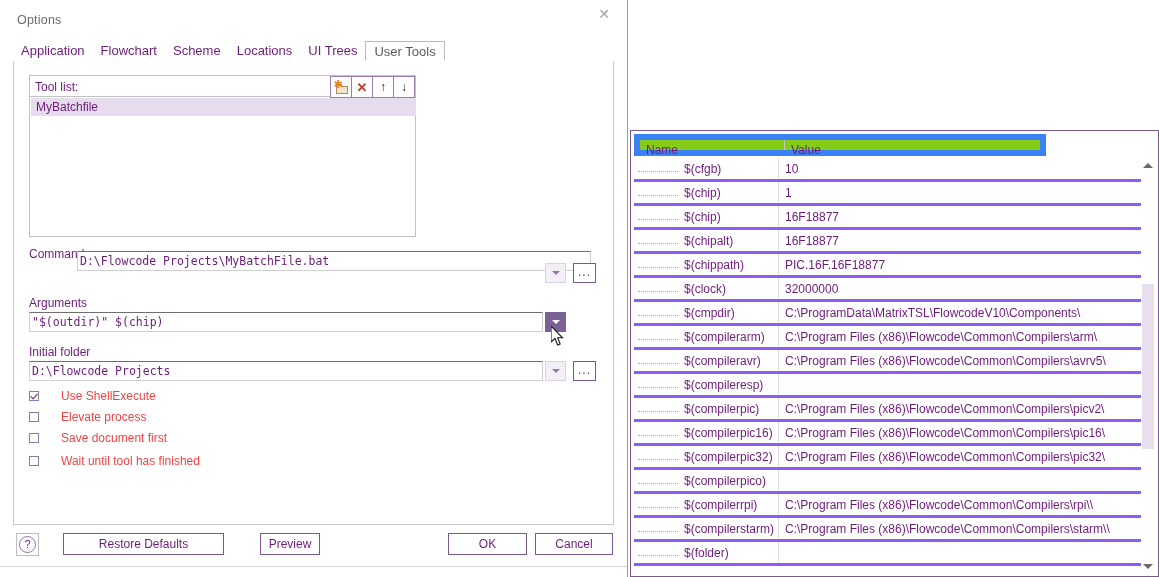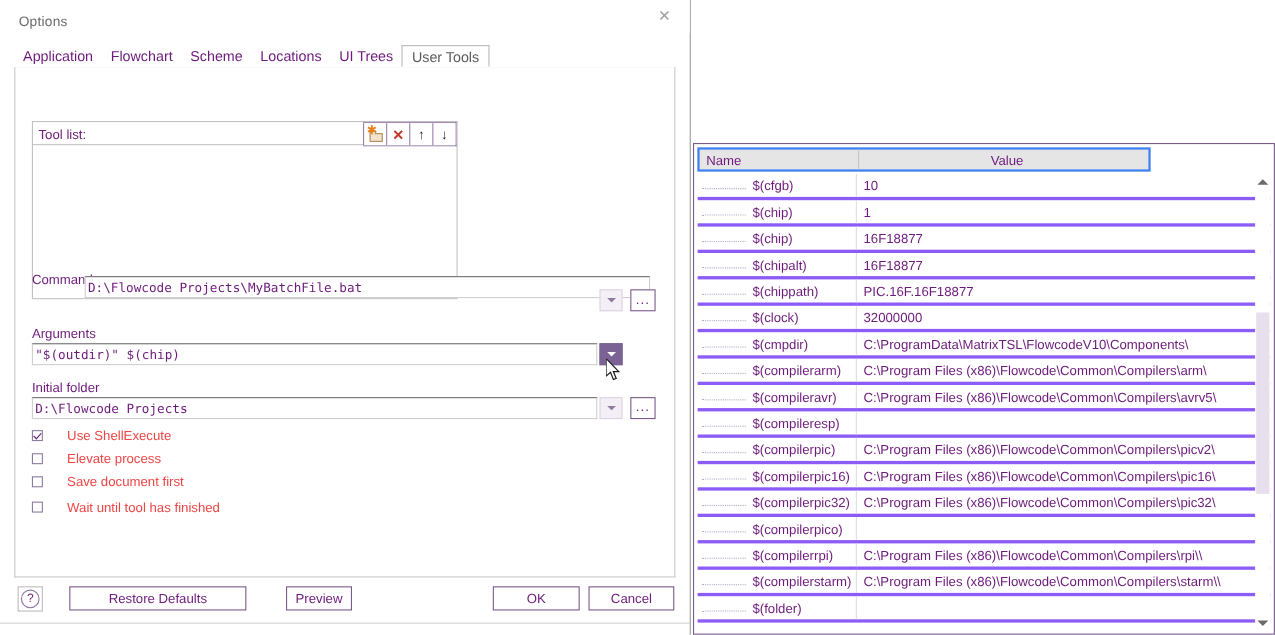--- a/index.html
+++ b/index.html
@@ -54,21 +54,21 @@
     background:#c9c9c9;
   }
   .tabpage{
     position:absolute;left:13px;top:61px;width:601px;height:464px;
     border:1px solid #c9c9c9;border-top:none;
     box-sizing:border-box;background:#fff;
   }
   
   .toollist-box{
     position:absolute;left:29px;top:75px;width:387px;height:162px;
-    border:1px solid #c2c2c2;box-sizing:border-box;background:#fff;margin-top:35px;
+    border:1px solid #c2c2c2;box-sizing:border-box;background:#fff;
   }
   .toollist-head{
     position:absolute;left:0;top:0;right:0;height:21px;
     border-bottom:1px solid #c2c2c2;box-sizing:border-box;
   }
   .toollist-label{
     position:absolute;left:5px;top:4px;font-size:12px;color:#6d1b7b;
   }
   .tl-btns{position:absolute;right:0;top:0;height:20px;display:flex;}
   .tl-btn{
@@ -154,28 +154,28 @@
   
   #varpanel{
     position:absolute;left:630px;top:130px;width:529px;height:447px;
     background:#ffffff;
     border-left:1px solid #7a5a8d;border-top:1px solid #7a5a8d;
     border-right:1px solid #7a5a8d;border-bottom:1px solid #7a5a8d;
     box-sizing:border-box;
   }
   .grid-head{
     position:absolute;left:3px;top:3px;width:412px;height:22px;
-    border:2px solid #3b82f6;box-sizing:border-box;background:#e5e5e5;
+    border:6px solid #3b82f6;box-sizing:border-box;background:#84cc16;
     display:flex;
   }
   .gh-name{
     width:145px;border-right:1px solid #c6c6c6;box-sizing:border-box;
     padding-left:6px;line-height:20px;font-size:12px;color:#6d1b7b;
   }
-  .gh-value{flex:1;padding-left:6px;line-height:20px;font-size:12px;color:#6d1b7b;text-align:center;}
+  .gh-value{flex:1;padding-left:6px;line-height:20px;font-size:12px;color:#6d1b7b;}
   .grid-body{
     position:absolute;left:3px;top:27px;width:521px;height:415px;
     overflow:hidden;box-sizing:border-box;
   }
   .grow{
     height:24px;border-bottom:3px solid #8b5cf6;display:flex;box-sizing:border-box;
   }
   .gc-name{
     width:145px;border-right:1px solid #e2dbe8;box-sizing:border-box;
     display:flex;align-items:center;font-size:12px;color:#6d1b7b;
@@ -245,20 +245,21 @@
           <span class="tl-x">✕</span>
         </div>
         <div class="tl-btn">
           <span class="tl-arrow">↑</span>
         </div>
         <div class="tl-btn">
           <span class="tl-arrow">↓</span>
         </div>
       </div>
     </div>
+    <div class="tool-item">MyBatchfile</div>
   </div>
 
   <div id="fields">
       <div class="fld-label" style="left: 29px; top: 247px;">Command</div>
       <div class="fld-input" style="left: 29px; top: 251px; width: 514px; margin-left: 48px;">D:\Flowcode Projects\MyBatchFile.bat</div>
       <div class="fld-drop" style="left: 545px; top: 263px;">
         <span class="caret"></span>
       </div>
       <div class="fld-ellipsis" style="left: 573px; top: 263px;">...</div>
       <div class="fld-label" style="left: 29px; top: 296px;">Arguments</div>

